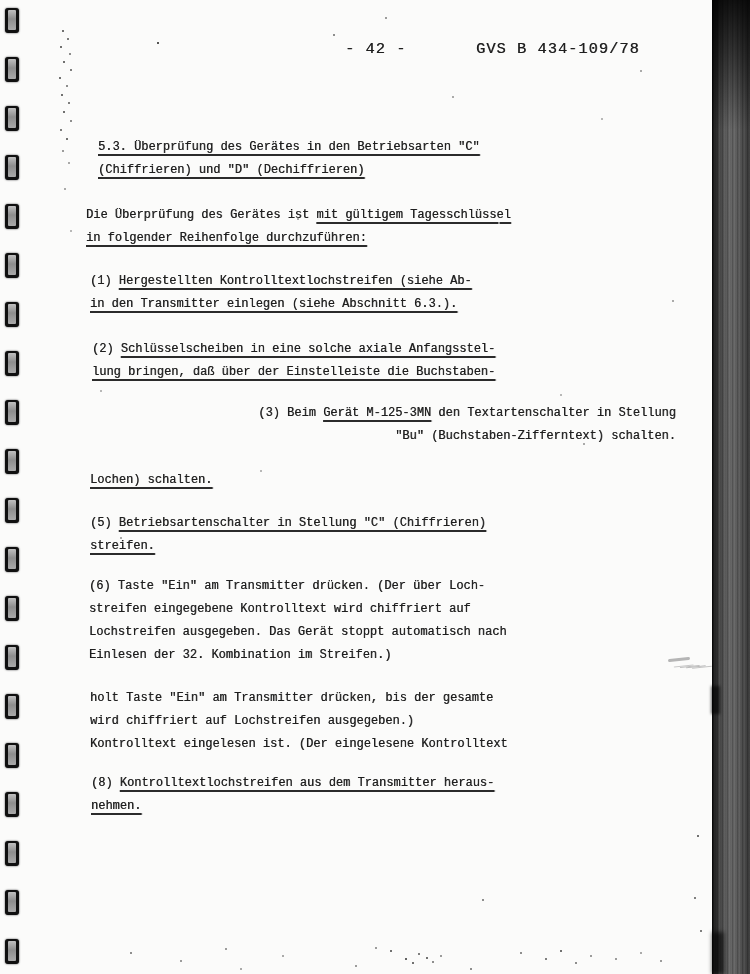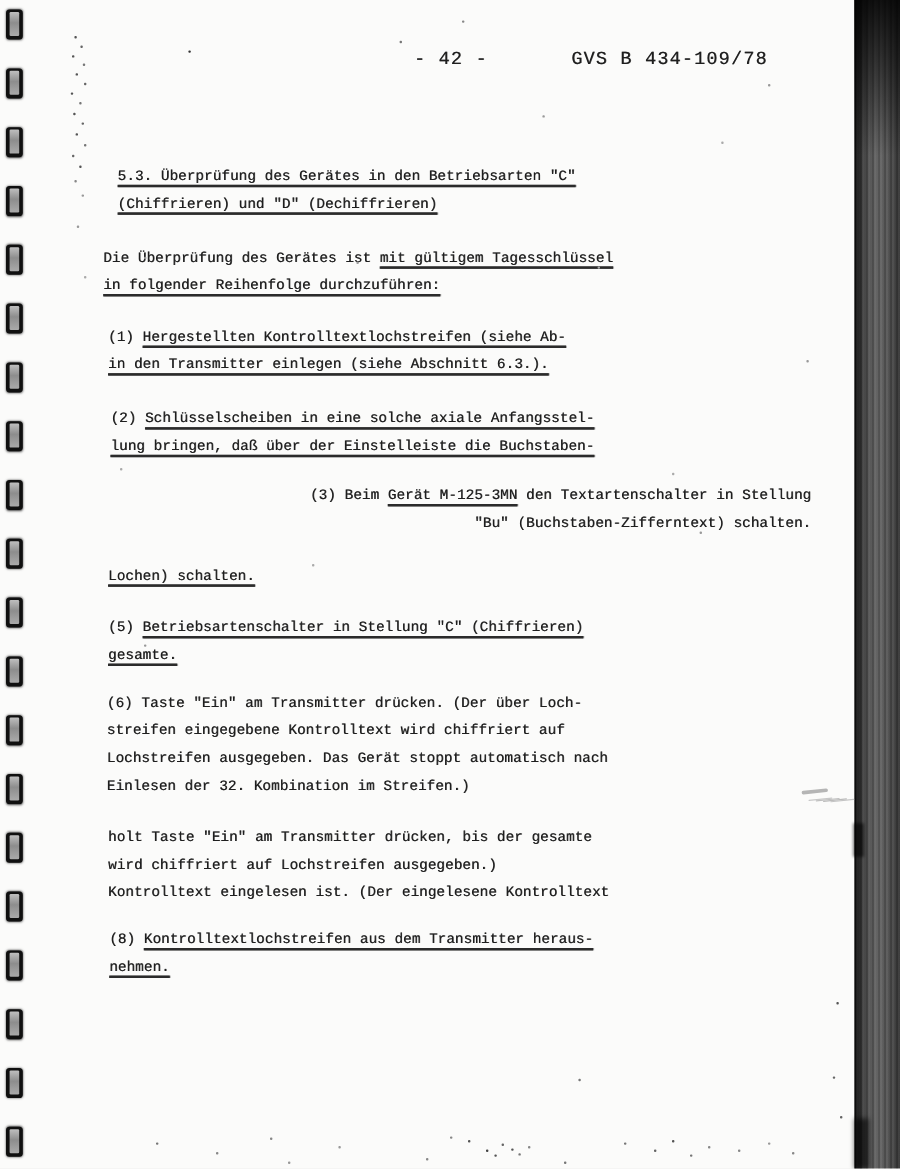--- a/index.html
+++ b/index.html
@@ -166,21 +166,21 @@
       </div>
       <div class="para" data-name="step-3">
         <div class="line" data-name="text-line"><span class="" data-name="text-segment">(3) Beim </span><span class="u" data-name="underlined-text">Gerät M-125-3MN</span><span class="" data-name="text-segment"> den Textartenschalter in Stellung</span></div>
         <div class="line" data-name="text-line"><span class="" data-name="text-segment">"Bu" (Buchstaben-Zifferntext) schalten.</span></div>
       </div>
       <div class="para" data-name="step-4">
         <div class="line" data-name="text-line"><span class="u" data-name="underlined-text">Lochen) schalten.</span></div>
       </div>
       <div class="para" data-name="step-5">
         <div class="line" data-name="text-line"><span class="" data-name="text-segment">(5) </span><span class="u" data-name="underlined-text">Betriebsartenschalter in Stellung "C" (Chiffrieren)</span></div>
-        <div class="line" data-name="text-line"><span class="u" data-name="underlined-text">gesamte.</span></div>
+        <div class="line" data-name="text-line"><span class="u" data-name="underlined-text">streifen.</span></div>
       </div>
       <div class="para" data-name="step-6">
         <div class="line" data-name="text-line"><span class="" data-name="text-segment">(6) Taste "Ein" am Transmitter drücken. (Der über Loch-</span></div>
         <div class="line" data-name="text-line"><span class="" data-name="text-segment">streifen eingegebene Kontrolltext wird chiffriert auf</span></div>
         <div class="line" data-name="text-line"><span class="" data-name="text-segment">Lochstreifen ausgegeben. Das Gerät stoppt automatisch nach</span></div>
         <div class="line" data-name="text-line"><span class="" data-name="text-segment">Einlesen der 32. Kombination im Streifen.)</span></div>
       </div>
       <div class="para" data-name="step-7">
         <div class="line" data-name="text-line"><span class="" data-name="text-segment">holt Taste "Ein" am Transmitter drücken, bis der gesamte</span></div>
         <div class="line" data-name="text-line"><span class="" data-name="text-segment">wird chiffriert auf Lochstreifen ausgegeben.)</span></div>

